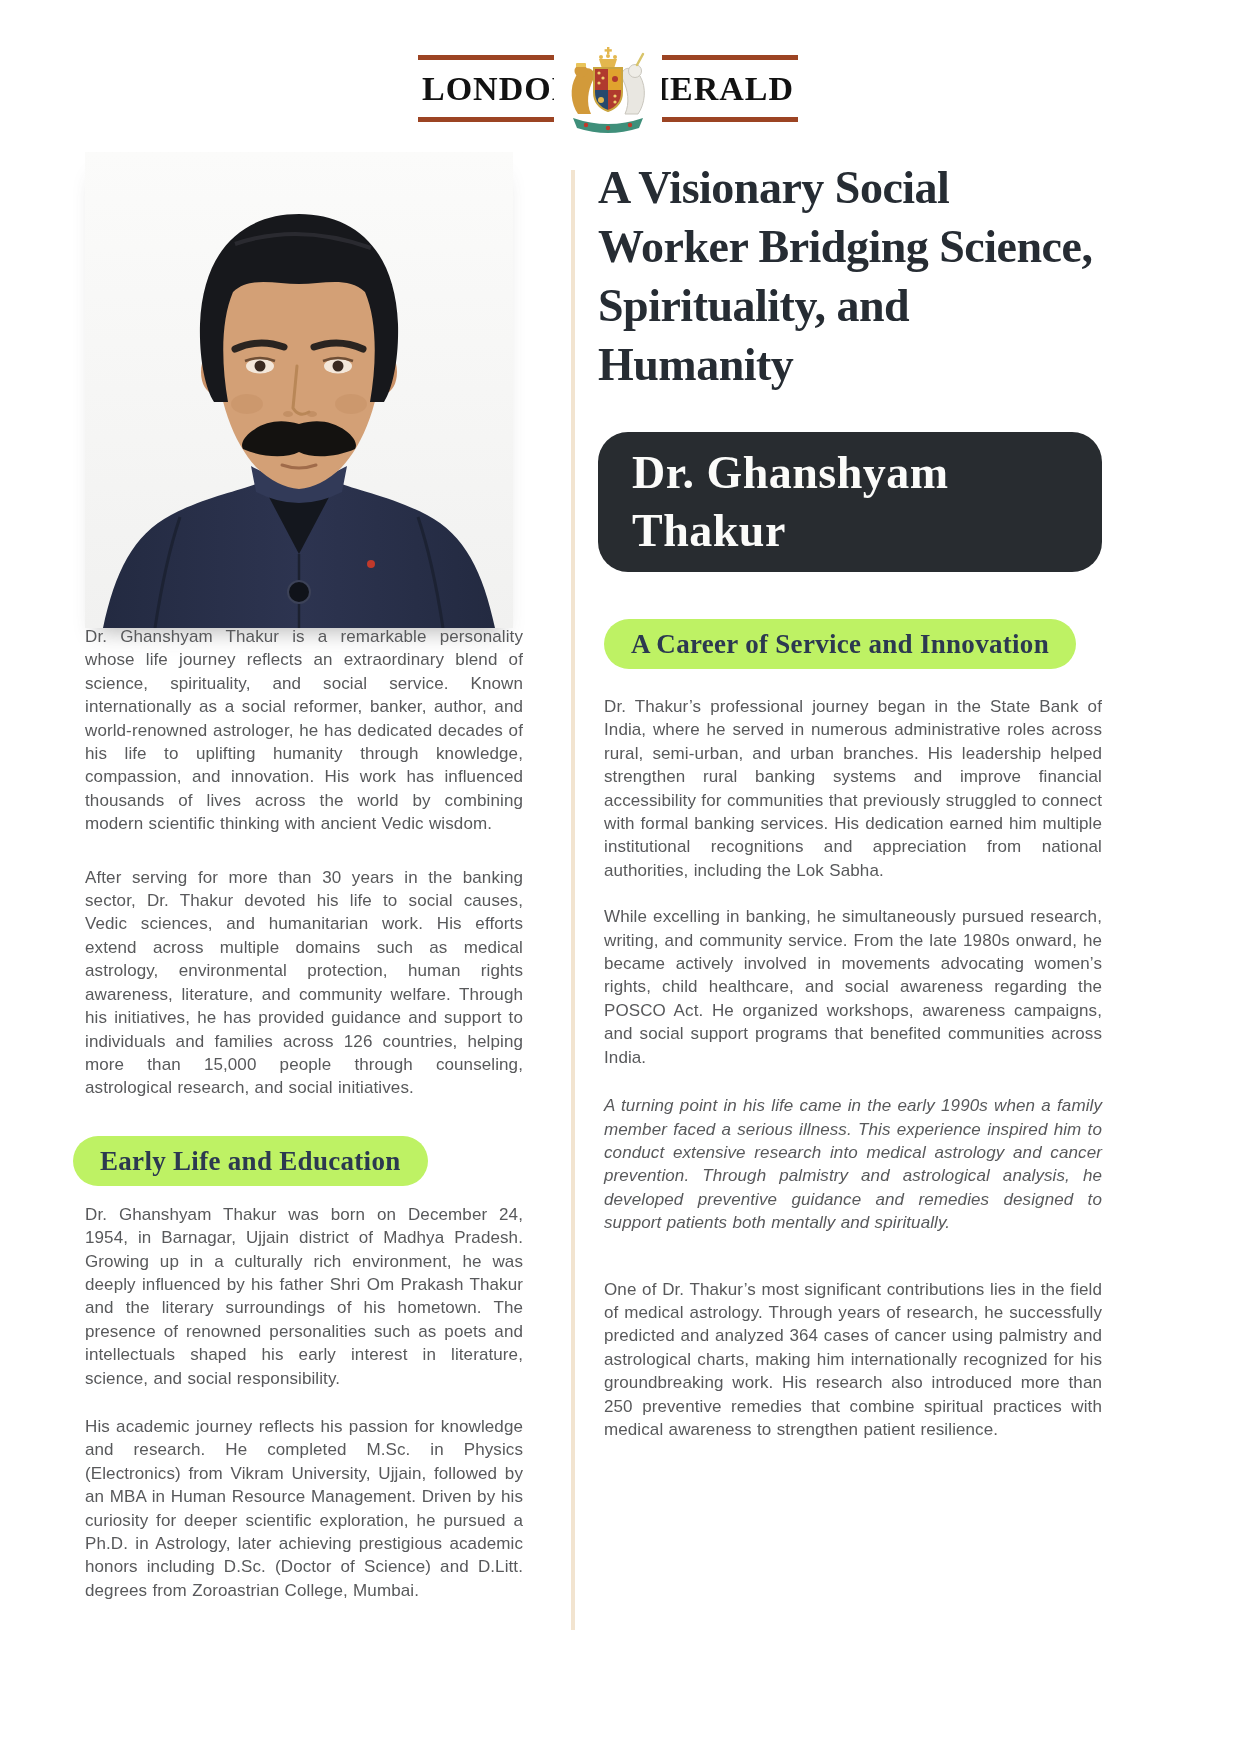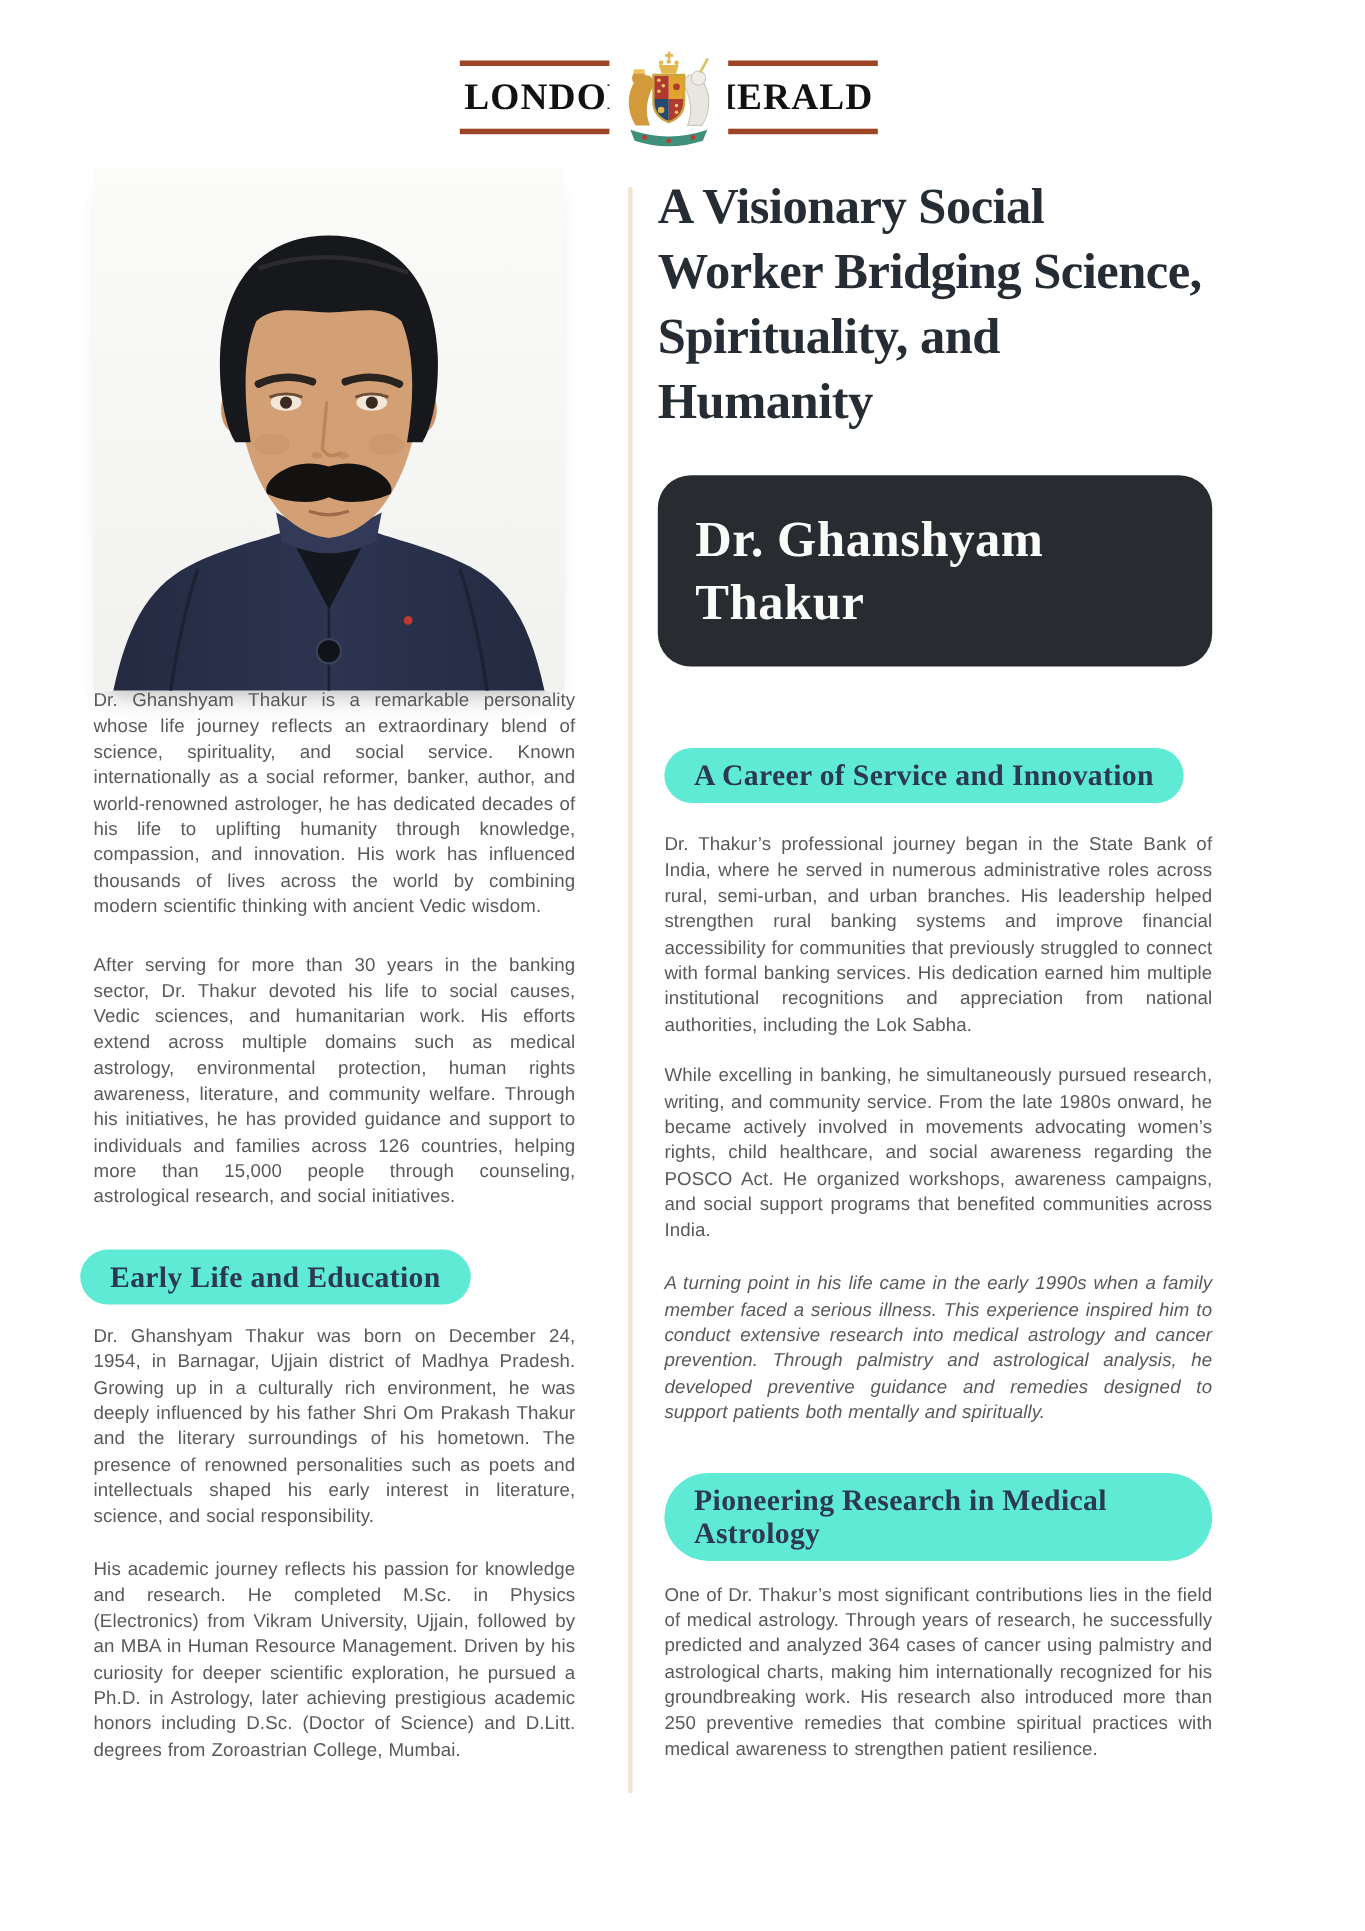--- a/index.html
+++ b/index.html
@@ -30,31 +30,31 @@
   .col-right{position:absolute;left:598px;top:158px;width:504px;}
 
   p.body-text{font-size:17px;line-height:23.4px;color:#58595b;text-align:justify;
               letter-spacing:.1px;word-spacing:.5px;margin:0;}
   .col-right p.body-text{margin-left:6px;}
 
   .mb30{margin-bottom:30px!important;} .mb36{margin-bottom:36px!important;}
   .mb25{margin-bottom:25px!important;} .mb26{margin-bottom:26px!important;}
   .mb23{margin-bottom:23px!important;} .mb43{margin-bottom:43px!important;font-style:italic;}
 
-  .pill{display:block;width:fit-content;background:#5eead4;border-radius:999px;
+  .pill{display:block;width:fit-content;background:#bef264;border-radius:999px;
         font-family:"Liberation Serif", serif;font-weight:bold;font-size:27px;
         color:#2c3950;line-height:30px;padding:10px 27px;margin:0;letter-spacing:.3px;}
   .pill-left{margin-left:-12px;margin-bottom:17px;}
   .pill-right{margin-left:6px;}
   .pill-career{margin-bottom:26px;}
   .pill-research{margin-bottom:19px;}
 
   .headline{font-family:"Liberation Serif", serif;font-weight:bold;font-size:46px;
             line-height:59px;color:#262c33;letter-spacing:-.5px;margin:0 0 38px 0;}
-  .name-box{background:#282c30;border-radius:30px;padding:29px 34px;margin:0 0 74px 0;}
+  .name-box{background:#282c30;border-radius:30px;padding:12px 34px;margin:0 0 47px 0;}
   .name-box span{font-family:"Liberation Serif", serif;font-weight:bold;font-size:46px;
                  line-height:58px;color:#fbfbf9;letter-spacing:.5px;}
 </style>
 </head>
 <body>
 
 <div class="page">
 
   <header class="masthead">
     <div class="rule rule-top"></div>
@@ -178,17 +178,16 @@
 
   <section class="col-right">
     <h1 class="headline">A Visionary Social Worker Bridging Science, Spirituality, and Humanity</h1>
     <div class="name-box">
       <span>Dr. Ghanshyam Thakur</span>
     </div>
     <h2 class="pill pill-right pill-career">A Career of Service and Innovation</h2>
     <p class="body-text mb23">Dr. Thakur’s professional journey began in the State Bank of India, where he served in numerous administrative roles across rural, semi-urban, and urban branches. His leadership helped strengthen rural banking systems and improve financial accessibility for communities that previously struggled to connect with formal banking services. His dedication earned him multiple institutional recognitions and appreciation from national authorities, including the Lok Sabha.</p>
     <p class="body-text mb25">While excelling in banking, he simultaneously pursued research, writing, and community service. From the late 1980s onward, he became actively involved in movements advocating women’s rights, child healthcare, and social awareness regarding the POSCO Act. He organized workshops, awareness campaigns, and social support programs that benefited communities across India.</p>
     <p class="body-text mb43">A turning point in his life came in the early 1990s when a family member faced a serious illness. This experience inspired him to conduct extensive research into medical astrology and cancer prevention. Through palmistry and astrological analysis, he developed preventive guidance and remedies designed to support patients both mentally and spiritually.</p>
-    <h2 class="pill pill-right pill-research">Pioneering Research in Medical Astrology</h2>
     <p class="body-text">One of Dr. Thakur’s most significant contributions lies in the field of medical astrology. Through years of research, he successfully predicted and analyzed 364 cases of cancer using palmistry and astrological charts, making him internationally recognized for his groundbreaking work. His research also introduced more than 250 preventive remedies that combine spiritual practices with medical awareness to strengthen patient resilience.</p>
   </section>
 
 </div>
 
 </body></html>

